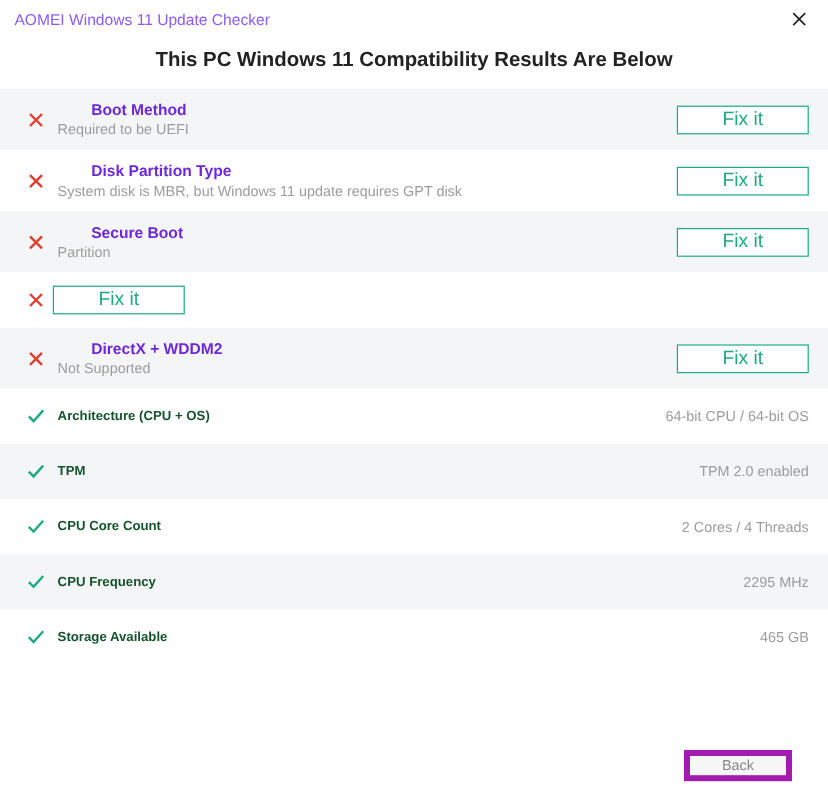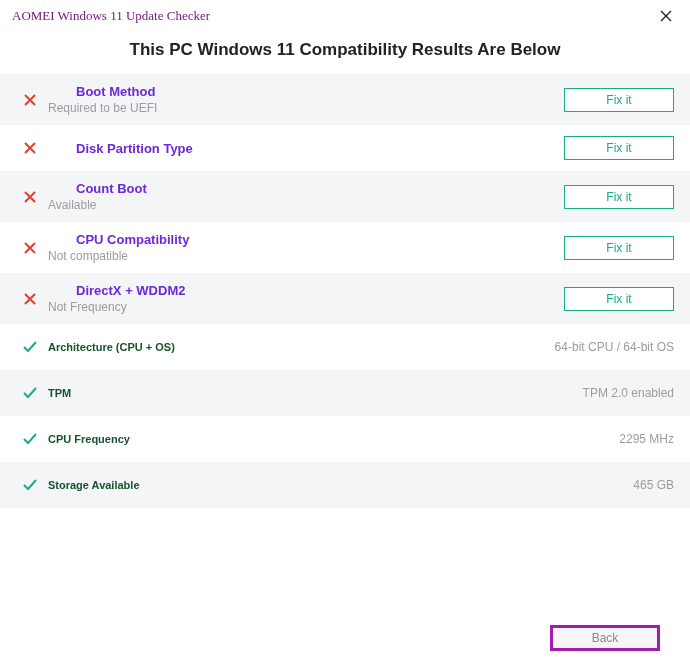--- a/index.html
+++ b/index.html
@@ -11,22 +11,21 @@
     overflow: hidden;
     position: relative;
     color: #333;
   }
   .titlebar {
     display: flex;
     justify-content: space-between;
     align-items: center;
     padding: 8px 12px 4px 12px;
     font-size: 13px;
-    color: #701a75;
-    font-family: Liberation Serif, serif;
+    color: #8b5cf6;
   }
   .close-btn {
     font-size: 16px;
     cursor: pointer;
     color: #222;
     padding: 2px 6px;
   }
   .heading {
     text-align: center;
     font-size: 17px;
@@ -80,35 +79,35 @@
     text-align: left;
     padding-left: 10px;
     white-space: nowrap;
   }
   .fix-btn {
     width: 110px;
     height: 24px;
     border: 1px solid #1caa83;
     background: #fff;
     color: #1caa83;
-    font-size: 12px;
+    font-size: 16px;
     display: flex;
     align-items: center;
     justify-content: center;
     cursor: pointer;
   }
   .footer {
     position: absolute;
     bottom: 14px;
     right: 30px;
   }
   .back-btn {
-    width: 110px;
+    width: 90px;
     height: 26px;
-    border: 3px solid #a21caf;
+    border: 5px solid #a21caf;
     background: #f6f6f6;
     color: #888;
     font-size: 12px;
     cursor: pointer;
   }
   svg { display: block; }
 </style>
 </head>
 <body>
 
@@ -137,56 +136,53 @@
       <div class="fix-btn">Fix it</div>
     </div>
     <div class="row">
       <div class="icon-col">
         <svg width="12" height="12" viewBox="0 0 12 12">
           <path d="M1 1 L11 11 M11 1 L1 11" stroke="#e2402f" stroke-width="2"></path>
         </svg>
       </div>
       <div class="texts">
         <span class="title-fail">Disk Partition Type</span>
-      </div>
-      <div class="fix-btn">Fix it</div>
-    </div>
-    <div class="row">
-      <div class="icon-col">
-        <svg width="12" height="12" viewBox="0 0 12 12">
-          <path d="M1 1 L11 11 M11 1 L1 11" stroke="#e2402f" stroke-width="2"></path>
-        </svg>
-      </div>
-      <div class="texts">
-        <span class="title-fail">Count Boot</span>
-        <span class="subtitle">Available</span>
-      </div>
-      <div class="fix-btn">Fix it</div>
-    </div>
-    <div class="row">
-      <div class="icon-col">
-        <svg width="12" height="12" viewBox="0 0 12 12">
-          <path d="M1 1 L11 11 M11 1 L1 11" stroke="#e2402f" stroke-width="2"></path>
-        </svg>
-      </div>
-      <div class="texts">
-        <span class="title-fail">CPU Compatibility</span>
-        <span class="subtitle">Not compatible</span>
+        <span class="subtitle">System disk is MBR, but Windows 11 update requires GPT disk</span>
+      </div>
+      <div class="fix-btn">Fix it</div>
+    </div>
+    <div class="row">
+      <div class="icon-col">
+        <svg width="12" height="12" viewBox="0 0 12 12">
+          <path d="M1 1 L11 11 M11 1 L1 11" stroke="#e2402f" stroke-width="2"></path>
+        </svg>
+      </div>
+      <div class="texts">
+        <span class="title-fail">Secure Boot</span>
+        <span class="subtitle">Partition</span>
+      </div>
+      <div class="fix-btn">Fix it</div>
+    </div>
+    <div class="row">
+      <div class="icon-col">
+        <svg width="12" height="12" viewBox="0 0 12 12">
+          <path d="M1 1 L11 11 M11 1 L1 11" stroke="#e2402f" stroke-width="2"></path>
+        </svg>
       </div>
       <div class="fix-btn">Fix it</div>
     </div>
     <div class="row">
       <div class="icon-col">
         <svg width="12" height="12" viewBox="0 0 12 12">
           <path d="M1 1 L11 11 M11 1 L1 11" stroke="#e2402f" stroke-width="2"></path>
         </svg>
       </div>
       <div class="texts">
         <span class="title-fail">DirectX + WDDM2</span>
-        <span class="subtitle">Not Frequency</span>
+        <span class="subtitle">Not Supported</span>
       </div>
       <div class="fix-btn">Fix it</div>
     </div>
     <div class="row">
       <div class="icon-col">
         <svg width="16" height="16" viewBox="0 0 16 16">
           <path d="M2 8 L6 12 L14 3" stroke="#1caa83" stroke-width="2" fill="none"></path>
         </svg>
       </div>
       <div class="texts">
@@ -197,20 +193,31 @@
     <div class="row">
       <div class="icon-col">
         <svg width="16" height="16" viewBox="0 0 16 16">
           <path d="M2 8 L6 12 L14 3" stroke="#1caa83" stroke-width="2" fill="none"></path>
         </svg>
       </div>
       <div class="texts">
         <span class="title-pass">TPM</span>
       </div>
       <div class="value">TPM 2.0 enabled</div>
+    </div>
+    <div class="row">
+      <div class="icon-col">
+        <svg width="16" height="16" viewBox="0 0 16 16">
+          <path d="M2 8 L6 12 L14 3" stroke="#1caa83" stroke-width="2" fill="none"></path>
+        </svg>
+      </div>
+      <div class="texts">
+        <span class="title-pass">CPU Core Count</span>
+      </div>
+      <div class="value">2 Cores / 4 Threads</div>
     </div>
     <div class="row">
       <div class="icon-col">
         <svg width="16" height="16" viewBox="0 0 16 16">
           <path d="M2 8 L6 12 L14 3" stroke="#1caa83" stroke-width="2" fill="none"></path>
         </svg>
       </div>
       <div class="texts">
         <span class="title-pass">CPU Frequency</span>
       </div>

